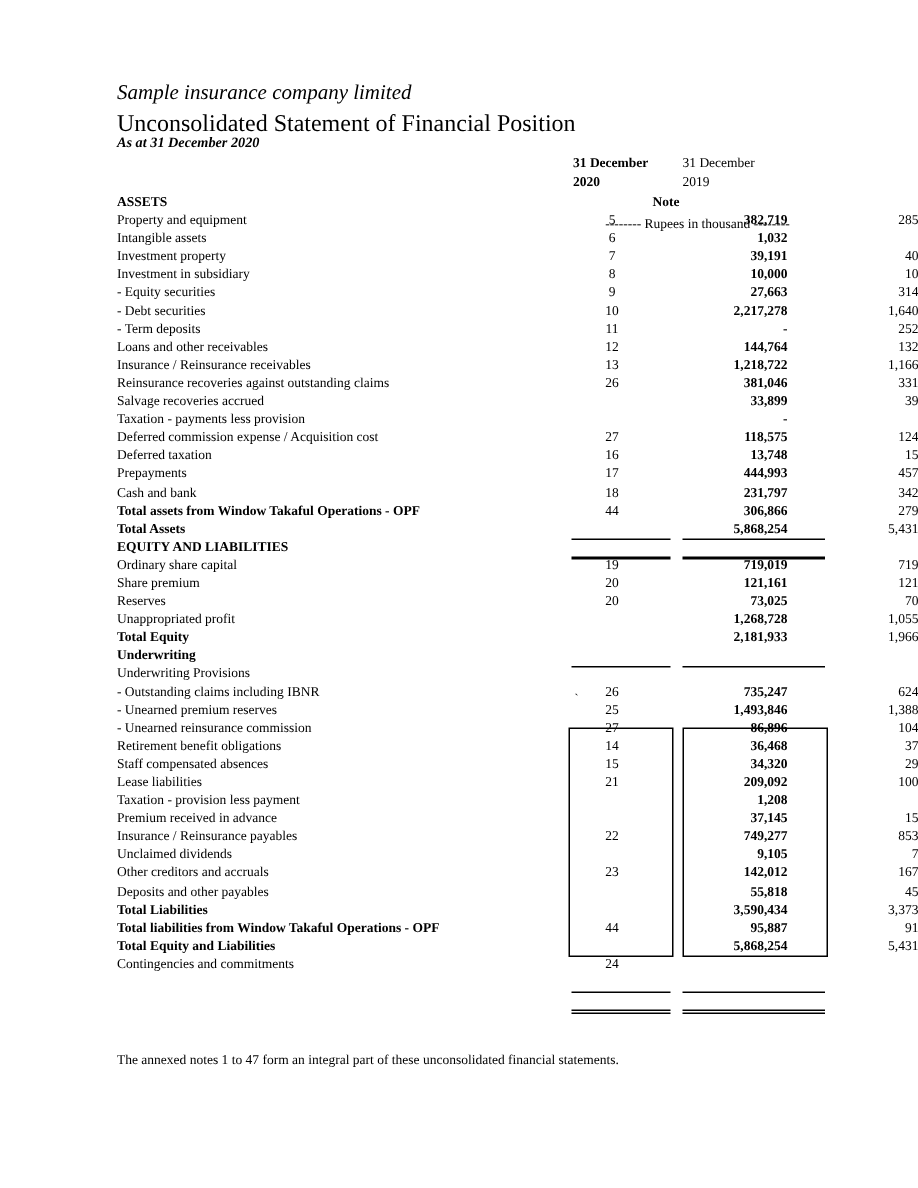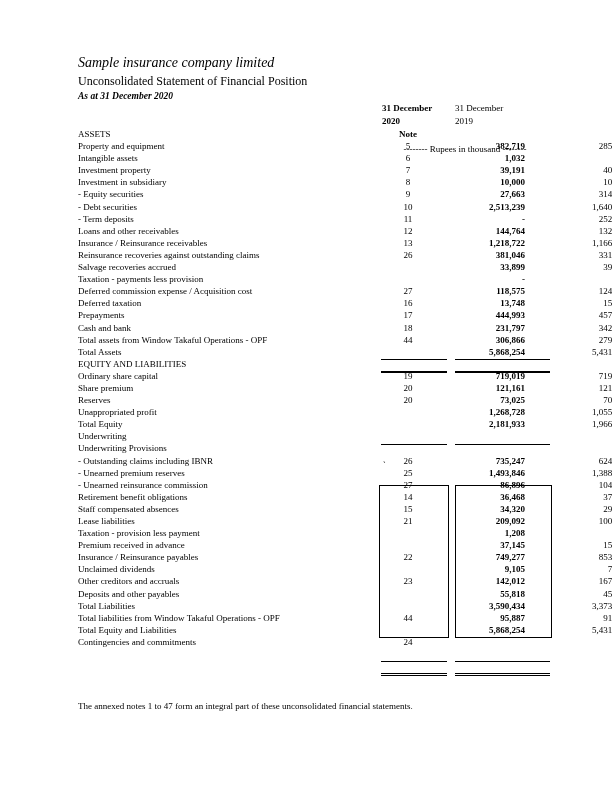--- a/index.html
+++ b/index.html
@@ -1,34 +1,34 @@
 <!DOCTYPE html>
 <html><head>
 <meta charset="utf-8">
 <style>
   html, body { margin:0; padding:0; background:#ffffff; }
   body { width:612px; height:792px; position:relative; font-family:"Liberation Serif","DejaVu Serif",serif; color:#000; }
   .page { position:absolute; left:0; top:0; width:612px; height:608px; }
   .company { position:absolute; left:78px; top:55px; font-size:14px; font-style:italic; }
-  .stmt { position:absolute; left:78px; top:74px; font-size:12px; }
+  .stmt { position:absolute; left:78px; top:74px; font-size:16px; }
   .asat { position:absolute; left:78px; top:91px; font-size:9.5px; font-style:italic; font-weight:bold; }
   .hdr { position:absolute; font-size:9px; text-align:left; }
   .h1a { left:382px; top:103px; width:65px; font-weight:bold; }
   .h1b { left:382px; top:116px; width:65px; font-weight:bold; }
   .h2a { left:455px; top:103px; width:95px; }
   .h2b { left:455px; top:116px; width:95px; }
   .rupees { position:absolute; left:380px; top:144px; width:170px; text-align:center; font-size:9px; }
   .rows { position:absolute; left:78px; top:128px; width:472px; }
   .row { position:relative; height:12.1px; font-size:9px; line-height:12px; white-space:nowrap; }
   .row .lbl { position:absolute; left:0; }
   .row .note { position:absolute; left:318px; width:24px; text-align:center; }
   .row .v1 { position:absolute; left:304px; width:143px; text-align:right; font-weight:bold; }
   .row .v2 { position:absolute; left:400px; width:150px; text-align:right; }
-  .bold .lbl { font-weight:normal;text-align:right; }
-  .notehdr { font-weight:bold; }
+  .bold .lbl { font-weight:bold;text-align:right; }
+  .notehdr { font-weight:bold;margin-left:36px; }
   .line { position:absolute; background:#000; }
   .box { position:absolute; border:1px solid #000; }
   .footer { position:absolute; left:78px; top:672px; font-size:9px; }
   .tick { position:absolute; left:383px; top:461px; font-size:8px; }
 </style>
 </head>
 <body>
 
 <div class="page">
   <div class="company">Sample insurance company limited</div>
@@ -74,21 +74,21 @@
       </div>
       <div class="row">
         <span class="lbl">- Equity securities</span>
         <span class="note">9</span>
         <span class="v1">27,663</span>
         <span class="v2">314,451</span>
       </div>
       <div class="row">
         <span class="lbl">- Debt securities</span>
         <span class="note">10</span>
-        <span class="v1">2,513,239</span>
+        <span class="v1">2,217,278</span>
         <span class="v2">1,640,386</span>
       </div>
       <div class="row">
         <span class="lbl">- Term deposits</span>
         <span class="note">11</span>
         <span class="v1">-</span>
         <span class="v2">252,000</span>
       </div>
       <div class="row">
         <span class="lbl">Loans and other receivables</span>

